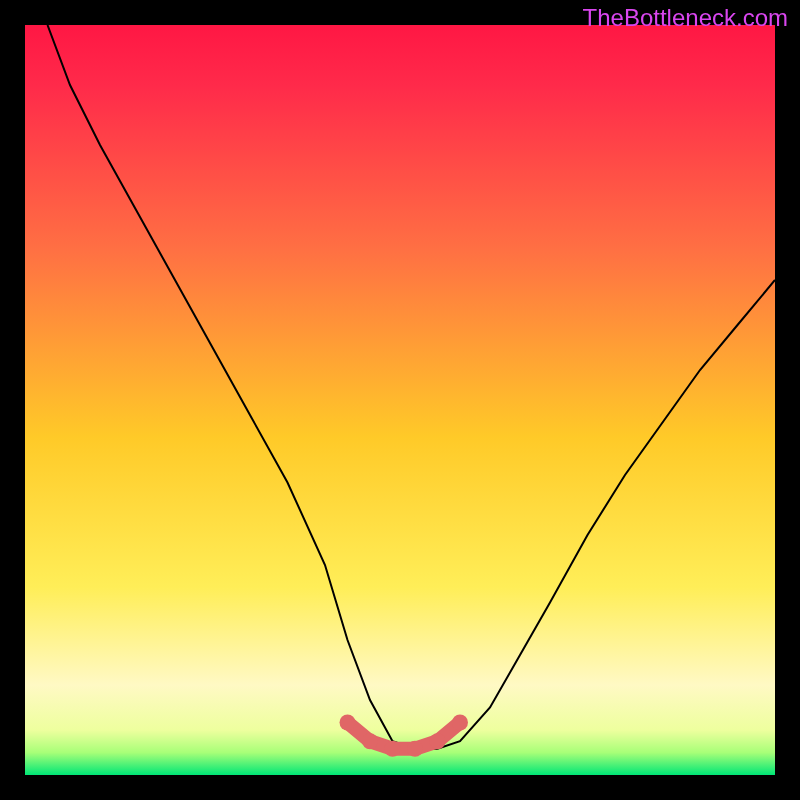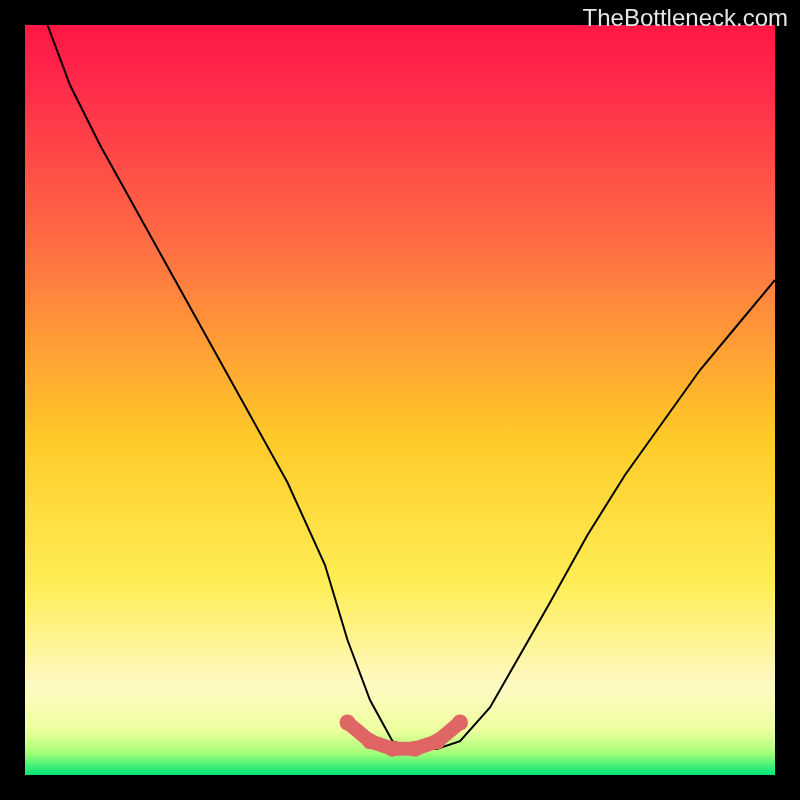--- a/index.html
+++ b/index.html
@@ -20,21 +20,21 @@
     position: absolute;
     left: 25px;
     top: 25px;
     width: 750px;
     height: 750px;
   }
   .watermark {
     position: absolute;
     top: 4px;
     right: 12px;
-    color: #e5e5e5;
+    color: #d946ef;
     font-size: 24px;
     font-weight: 500;
     z-index: 10;
   }
   svg {
     display: block;
   }
 </style>
 </head>
 <body>

